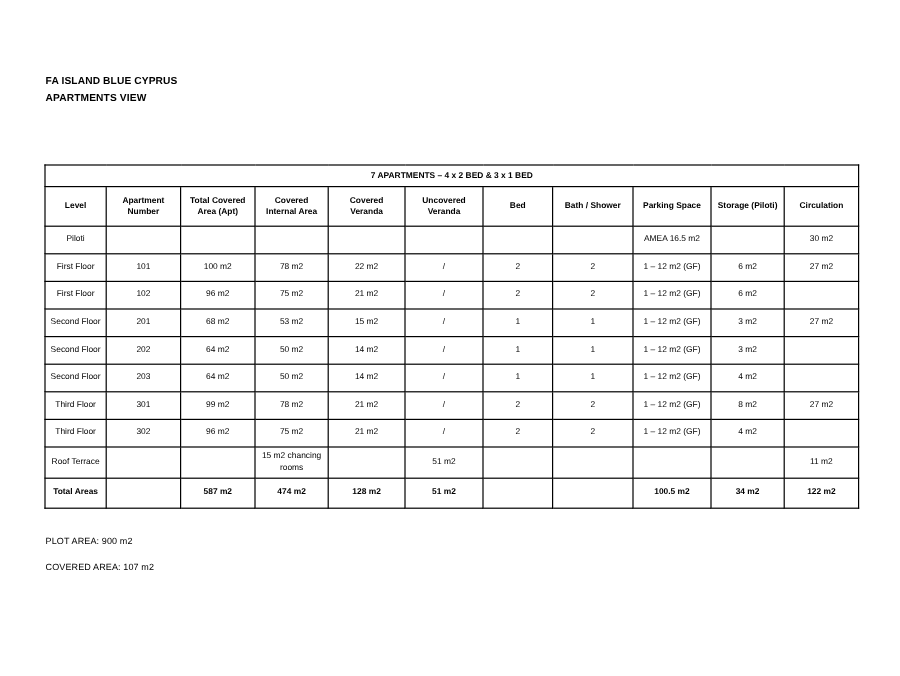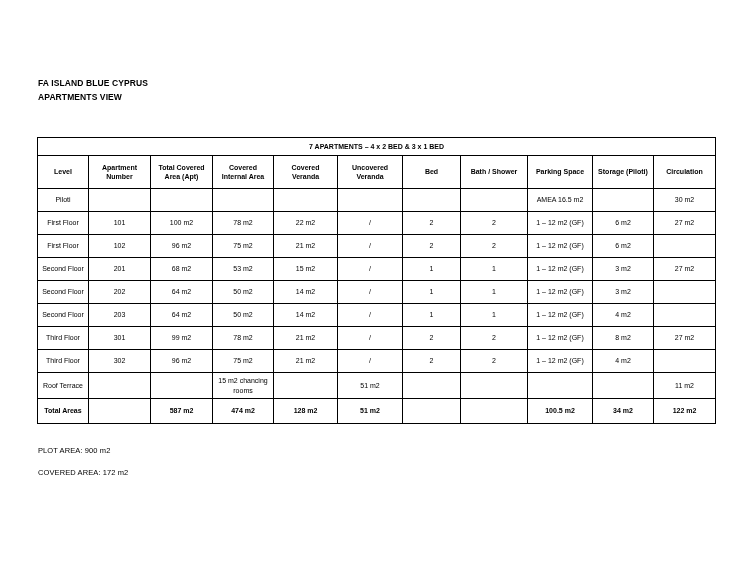--- a/index.html
+++ b/index.html
@@ -7,21 +7,21 @@
   body {
     position:relative;
     background:#ffffff;
     color:#000000;
     font-family:"Liberation Sans", sans-serif;
     overflow:hidden;
   }
   .doc-title {
     position:absolute;
     left:38px;
-    top:76px;
+    top:60px;
     font-size:8.5px;
     font-weight:bold;
     line-height:14px;
     letter-spacing:0.1px;
   }
   table.apartments {
     position:absolute;
     left:37px;
     top:137px;
     width:678px;
@@ -235,13 +235,13 @@
         <td data-name="total-cell" data-bind="table.totals.6"></td>
         <td data-name="total-cell" data-bind="table.totals.7"></td>
         <td data-name="total-cell" data-bind="table.totals.8">100.5 m2</td>
         <td data-name="total-cell" data-bind="table.totals.9">34 m2</td>
         <td data-name="total-cell" data-bind="table.totals.10">122 m2</td>
       </tr>
     </tbody>
 </table>
 
 <div class="footer-note plot" data-name="plot-area-note" data-bind="page.plot_area">PLOT AREA: 900 m2</div>
-<div class="footer-note covered" data-name="covered-area-note" data-bind="page.covered_area">COVERED AREA: 172 m2</div>
+<div class="footer-note covered" data-name="covered-area-note" data-bind="page.covered_area">COVERED AREA: 107 m2</div>
 
 </body></html>

